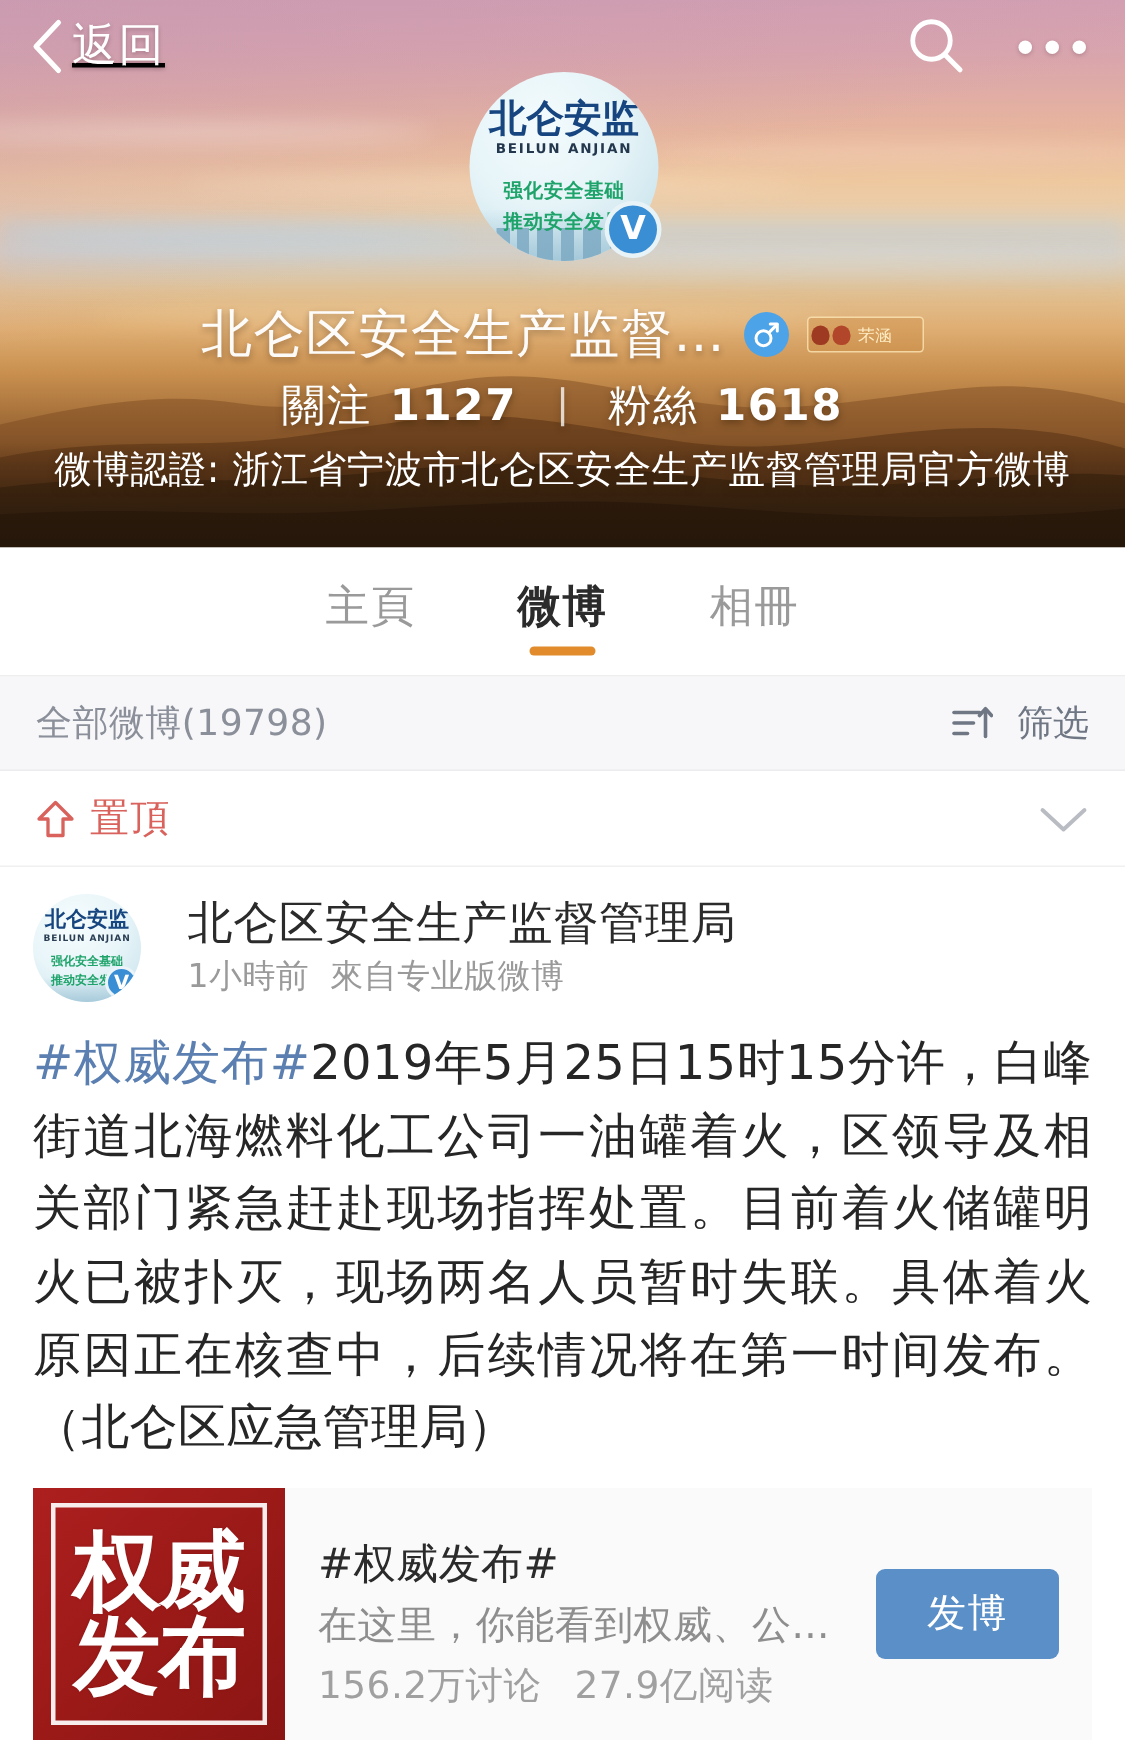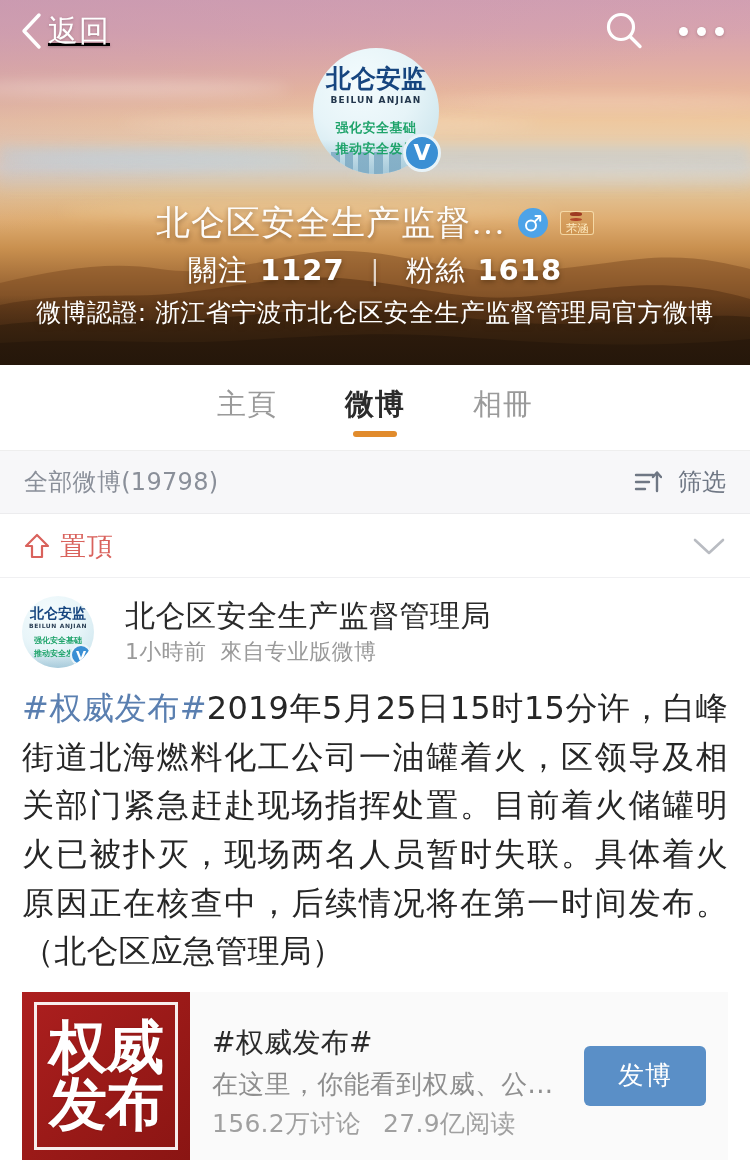--- a/index.html
+++ b/index.html
@@ -217,21 +217,20 @@
   
   .profile-name-row {
     position: absolute;
     left: 0; right: 0;
     top: 206px;
     display: flex;
     align-items: center;
     justify-content: center;
     gap: 12px;
     z-index: 5;
-    font-family: Liberation Serif, serif;
   }
   .profile-name {
     font-size: 34px;
     color: #ffffff;
     text-shadow: 0 2px 5px rgba(70,40,15,0.45);
     letter-spacing: 1px;
     line-height: 1;
     opacity: 0.96;
   }
   .gender-icon {
@@ -241,25 +240,24 @@
     display: flex;
     align-items: center;
     justify-content: center;
   }
   .gender-icon svg { display: block; }
   .level-badge {
     height: 22px;
     display: flex;
     align-items: center;
     gap: 2px;
-    padding: 0 4px 0 2px;
+    padding: 0 20px 0 2px;
     border: 1px solid rgba(255,236,190,0.75);
     border-radius: 3px;
     background: rgba(190,120,40,0.25);
-    flex-direction: column;
   }
   .level-blob {
     width: 12px; height: 13px;
     background: #9e3a22;
     border-radius: 50% 50% 45% 45%;
   }
   .level-blob.b2 { background: #b2462a; }
   .level-text {
     font-size: 11px;
     color: #ffeec5;

